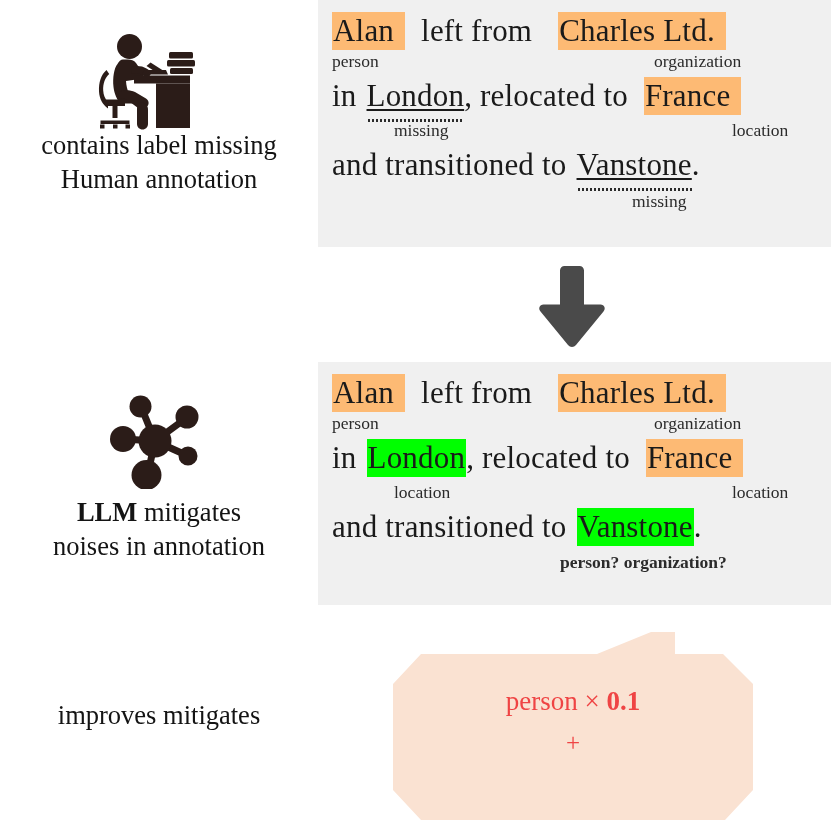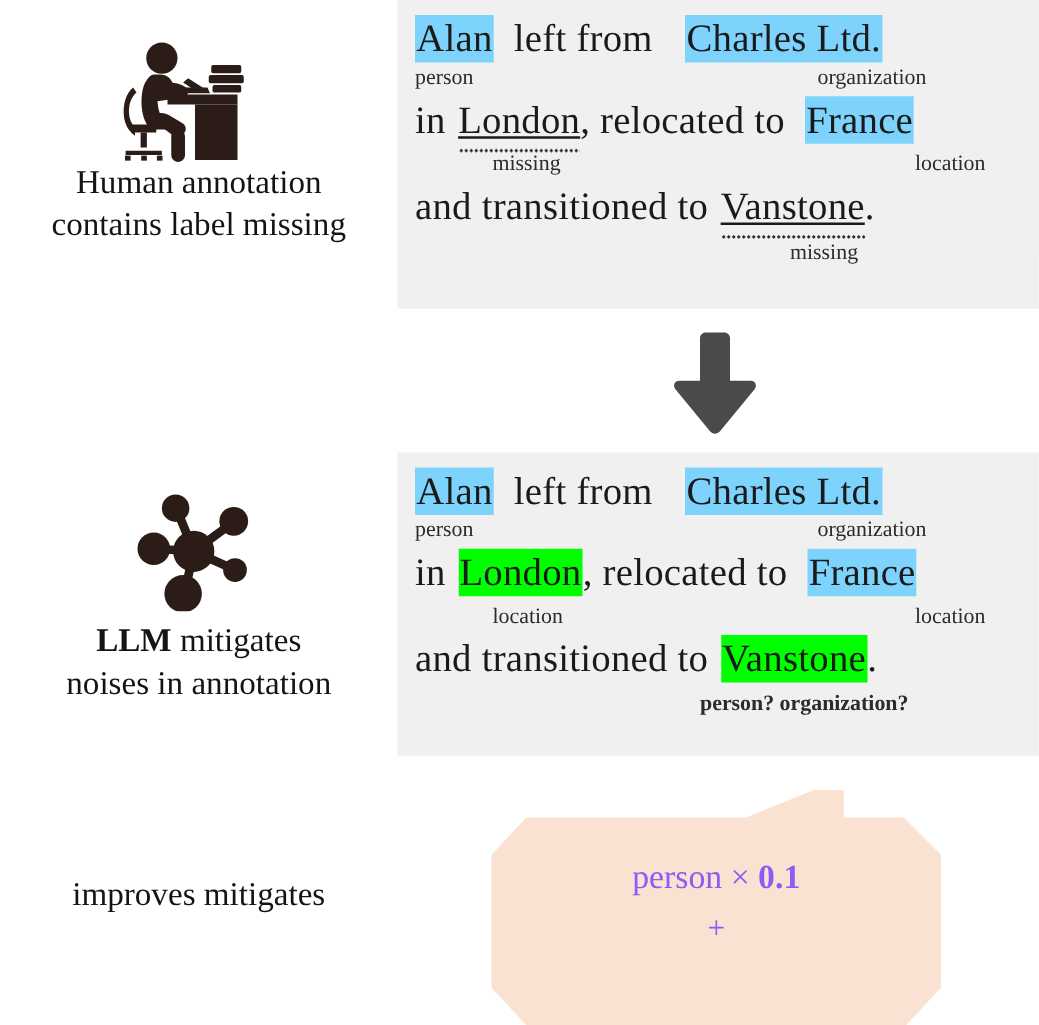--- a/index.html
+++ b/index.html
@@ -36,21 +36,21 @@
     position: relative;
     height: 24px;
     font-size: 17.5px;
     line-height: 21px;
     color: #2b2b2b;
   }
   .lbl-line span { position: absolute; top: 0; white-space: nowrap; }
   .lbl-line span.it { }
   .lbl-line span.bd { font-weight: bold; }
 
-  .hl-cyan  { background: #7dd3fc; padding: 1px 1px 2px 1px; }
+  .hl-cyan  { background: #fdba74; padding: 1px 11px 2px 1px; }
   .hl-green { background: #00ff00; padding: 1px 1px 2px 1px; }
 
   .und {
     position: relative;
     text-decoration: underline;
     text-underline-offset: 3px;
     text-decoration-thickness: 1.6px;
   }
   .und::after {
     content: "";
@@ -91,21 +91,21 @@
     height: 188px;
   }
   #callout-text {
     position: absolute;
     left: 0;
     top: 48px;
     width: 360px;
     text-align: center;
     font-size: 27px;
     line-height: 42px;
-    color: #8b5cf6;
+    color: #ef4444;
   }
   #callout-text .num { font-weight: bold; }
   #callout-text .plus { font-size: 25px; }
 </style>
 </head>
 <body>
 
 <div id="icon-human">
   <svg viewBox="0 0 118 100" width="118" height="100" xmlns="http://www.w3.org/2000/svg">
     <g fill="#2b1c18">
@@ -142,22 +142,22 @@
       <path d="M50 43.5 L72 51.5 L72 96 L64 96 Z" opacity="0"></path>
 
       <rect x="85" y="20" width="24" height="6.5" rx="1.5"></rect>
       <rect x="83" y="28" width="28" height="6.5" rx="1.5"></rect>
       <rect x="86" y="36" width="23" height="6" rx="1.5"></rect>
     </g>
   </svg>
 </div>
 
 <div class="left-cap" id="cap-human" style="left:0px; top:128px;">
+  <div>contains label missing</div>
   <div>Human annotation</div>
-  <div>contains label missing</div>
 </div>
 
 <div class="panel" id="panel-human">
 
   <div class="sent-line">
     <span class="hl-cyan">Alan</span><span class="sp-w"></span><span>left  from</span><span class="sp-w"></span><span class="sp-n"></span><span class="hl-cyan">Charles  Ltd.</span>
   </div>
 
   <div class="lbl-line">
     <span style="left:0px;">person</span>

